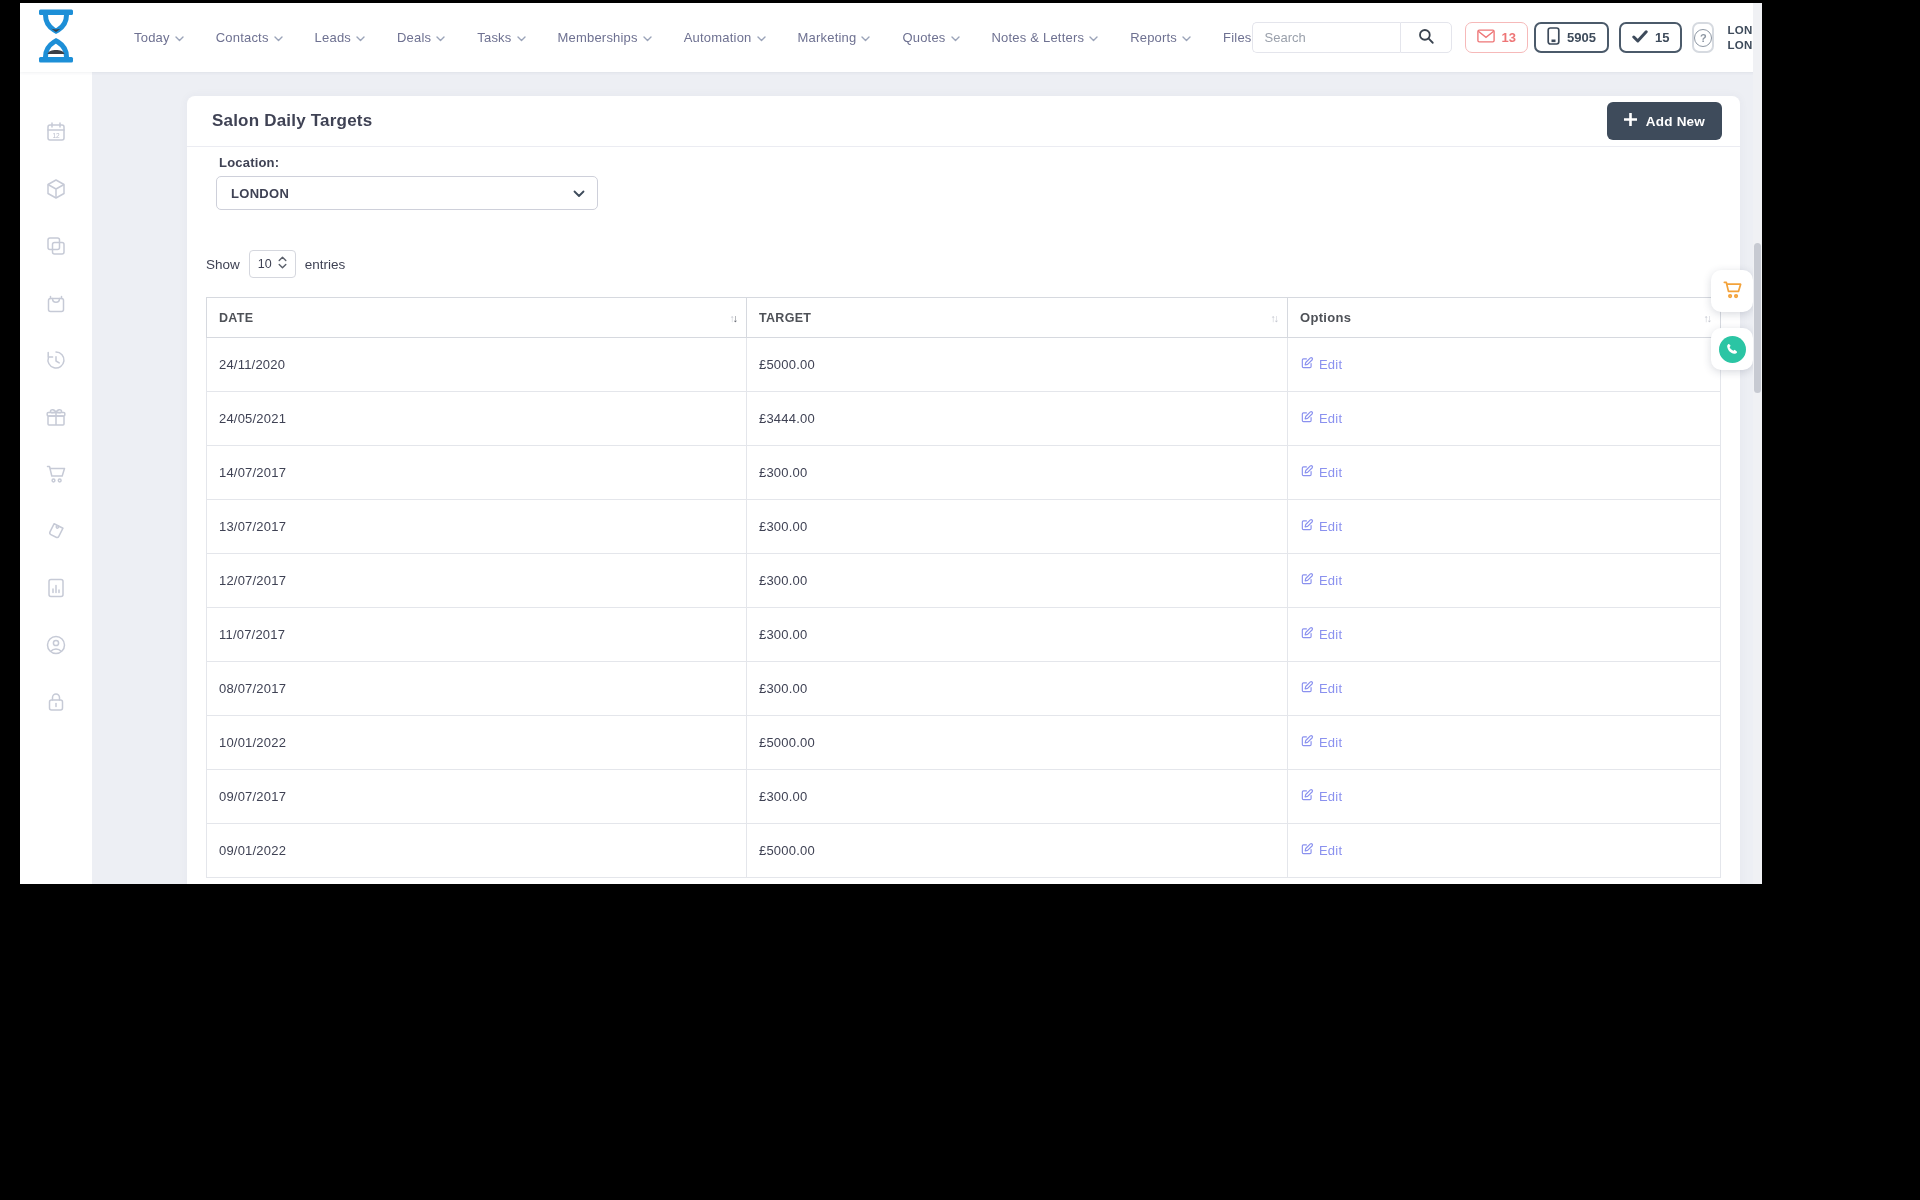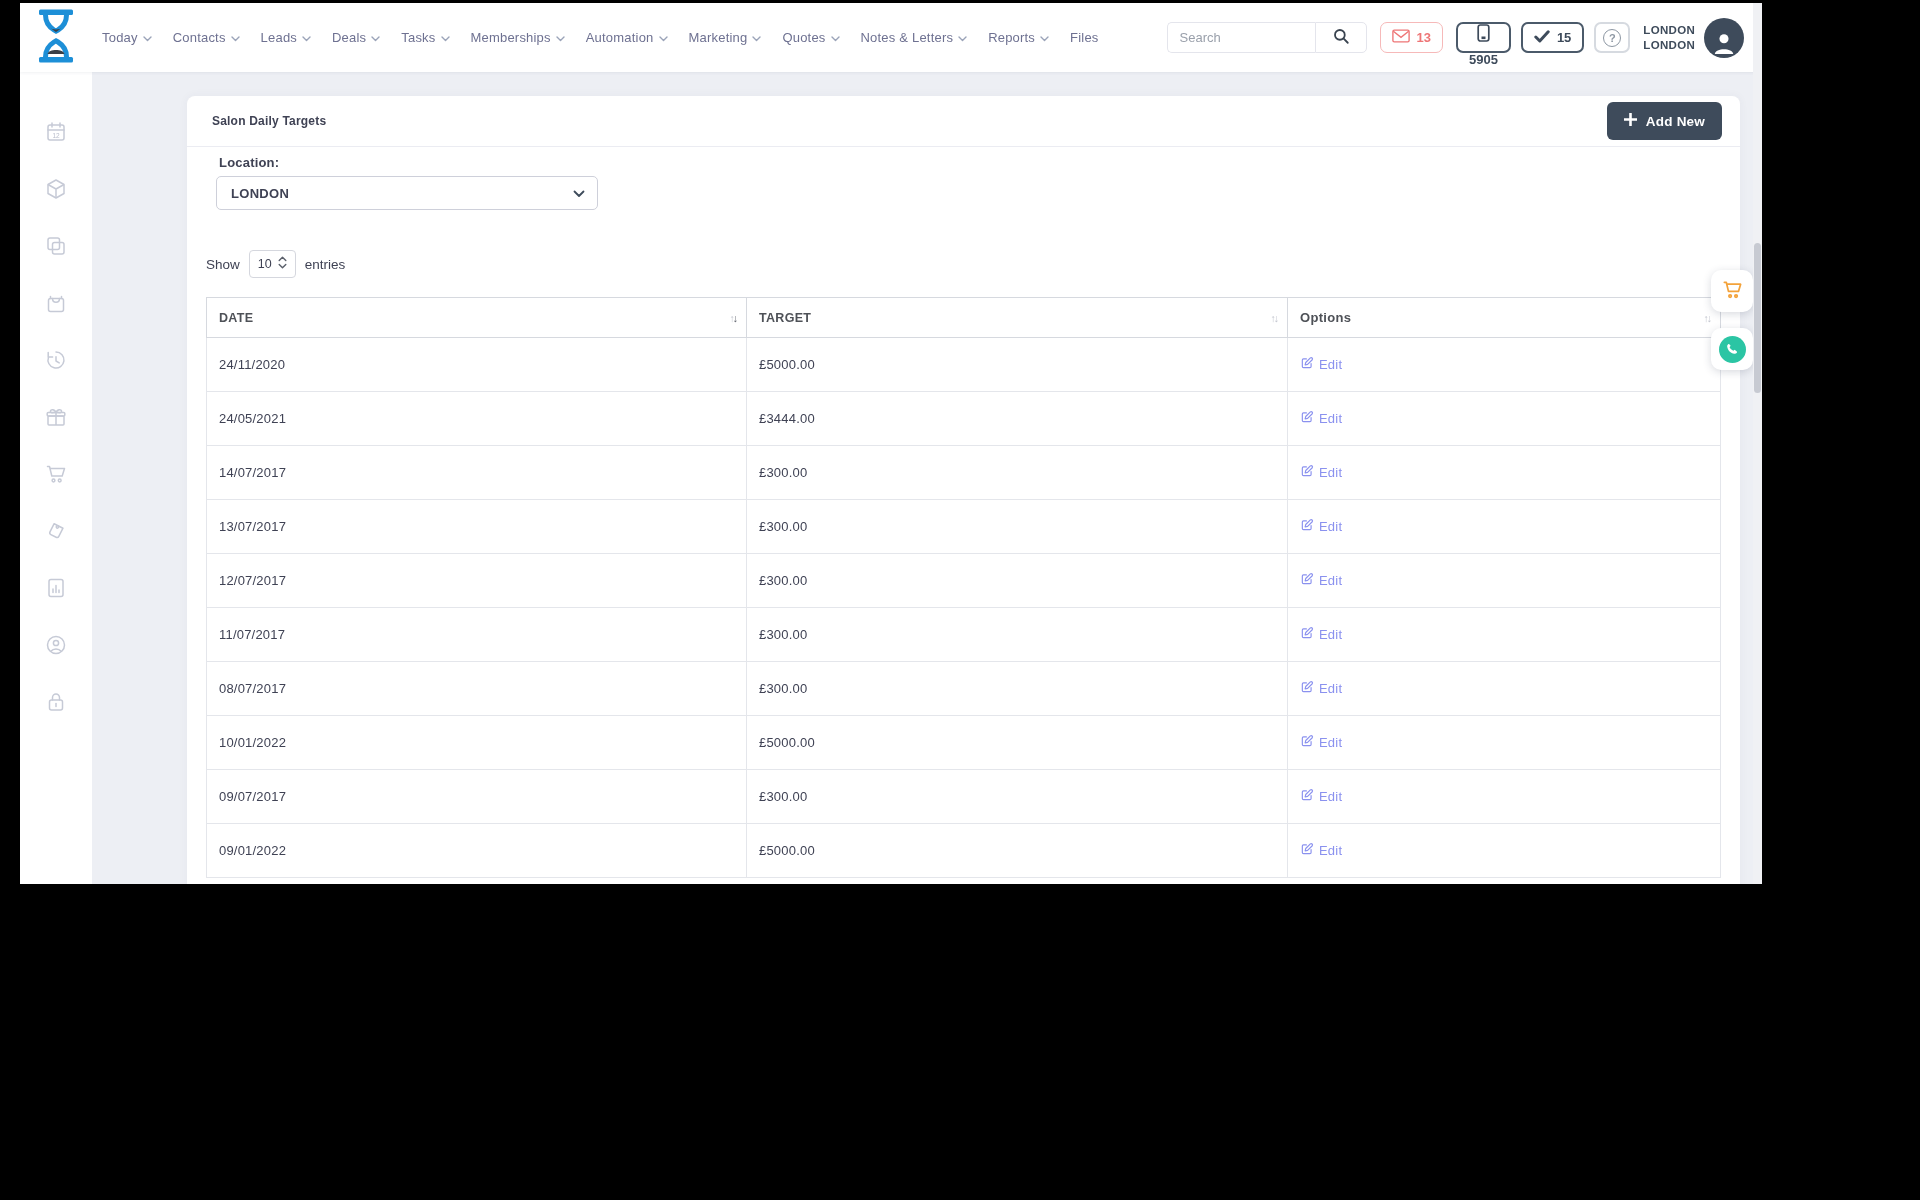--- a/index.html
+++ b/index.html
@@ -6,38 +6,38 @@
   html,body { width:1920px; height:1200px; background:#000; overflow:hidden;
               font-family:"Liberation Sans", sans-serif; }
   .app { position:absolute; left:20px; top:3px; width:1742px; height:881px;
          background:#edeff4; overflow:hidden; }
 
   
   .topbar { position:absolute; left:0; top:0; right:0; height:69px; background:#fff;
             display:flex; align-items:center; padding-right:18px; z-index:5;
             box-shadow:0 1px 3px rgba(40,50,80,.07); }
   .logo-wrap { width:72px; display:flex; justify-content:center; align-items:center; flex:0 0 72px; }
-  .nav { display:flex; align-items:center; gap:21px; margin-left:10px; white-space:nowrap; }
+  .nav { display:flex; align-items:center; gap:32px; margin-left:42px; white-space:nowrap; }
   .nav-item { display:flex; align-items:center; gap:5px; color:#6e7191; font-size:13px;
               letter-spacing:.2px; cursor:pointer; }
   .nav-item .caret { display:flex; margin-top:2px; }
 
   .search-group { display:flex; margin-left:auto; }
   .search-input { width:148px; height:31px; border:1px solid #e4e5ec; border-right:none;
                   border-radius:5px 0 0 5px; padding:0 12px; font-size:13px; color:#3f4254;
                   outline:none; font-family:inherit; }
   .search-input::placeholder { color:#9aa0ab; }
   .search-btn { width:52px; height:31px; border:1px solid #e4e5ec; border-radius:0 5px 5px 0;
                 background:#fff; display:flex; align-items:center; justify-content:center; cursor:pointer; }
 
   .badge { display:flex; align-items:center; gap:7px; height:31px; padding:0 11px;
            border-radius:7px; font-size:13px; font-weight:700; cursor:pointer; }
   .badge-messages { margin-left:13px; border:1.5px solid #f6b9b9; color:#ee7576; }
   .badge-dark { border:2px solid #4b5a6a; color:#3e4b5b; }
-  .badge-phone { margin-left:13px;flex-direction:column; }
+  .badge-phone { margin-left:6px; }
   .badge-check { margin-left:10px;justify-content:space-between; }
   .badge-help  { margin-left:10px; border:2px solid #d6dae0; width:36px; justify-content:center; padding:0; }
   .help-circle { width:18px; height:18px; border:1.5px solid #8d97a3; border-radius:50%;
                  color:#8d97a3; font-size:11px; font-weight:700; display:flex;
                  align-items:center; justify-content:center; }
   .user-name { margin-left:13px; font-size:11.5px; font-weight:700; color:#3e4b5b;
                line-height:1.3; letter-spacing:.3px; }
   .avatar { margin-left:9px; width:40px; height:40px; border-radius:50%; background:#3e4b5b;
             display:flex; align-items:flex-end; justify-content:center; overflow:hidden; cursor:pointer; }
 
@@ -46,21 +46,21 @@
              display:flex; flex-direction:column; align-items:center; padding-top:48px; gap:33px; }
   .side-icon { width:24px; height:24px; display:flex; align-items:center; justify-content:center;
                cursor:pointer; }
 
   
   .main { position:absolute; left:72px; top:69px; right:0; bottom:0; }
   .card { position:absolute; left:95px; right:22px; top:24px; bottom:-8px; background:#fff;
           border-radius:8px 8px 0 0; box-shadow:0 0 10px rgba(50,60,90,.05); }
   .card-header { height:51px; display:flex; align-items:center; justify-content:space-between;
                  padding:0 18px 0 25px; border-bottom:1px solid #ebecf2; }
-  .card-title { font-size:12px; font-weight:700; color:#3f4254; letter-spacing:.2px; }
+  .card-title { font-size:17px; font-weight:700; color:#3f4254; letter-spacing:.2px; }
   .btn-add { display:flex; align-items:center; gap:9px; height:38px; padding:0 17px;
              background:#3e4b5b; color:#fff; border:none; border-radius:6px; font-size:13.5px;
              font-weight:700; letter-spacing:.2px; cursor:pointer; font-family:inherit; }
   .card-body { padding:8px 19px 0 19px; }
 
   .loc-label { margin-left:13px; font-size:13px; color:#3f4254; font-weight:600; letter-spacing:.2px; }
   .loc-select { margin-left:10px; margin-top:6px; width:382px; height:34px; border:1px solid #ced0da;
                 border-radius:5px; background:#fff; display:flex; align-items:center;
                 justify-content:space-between; padding:0 12px 0 14px; font-size:13px;
                 color:#3f4254; font-weight:600; letter-spacing:.3px; cursor:pointer; }

